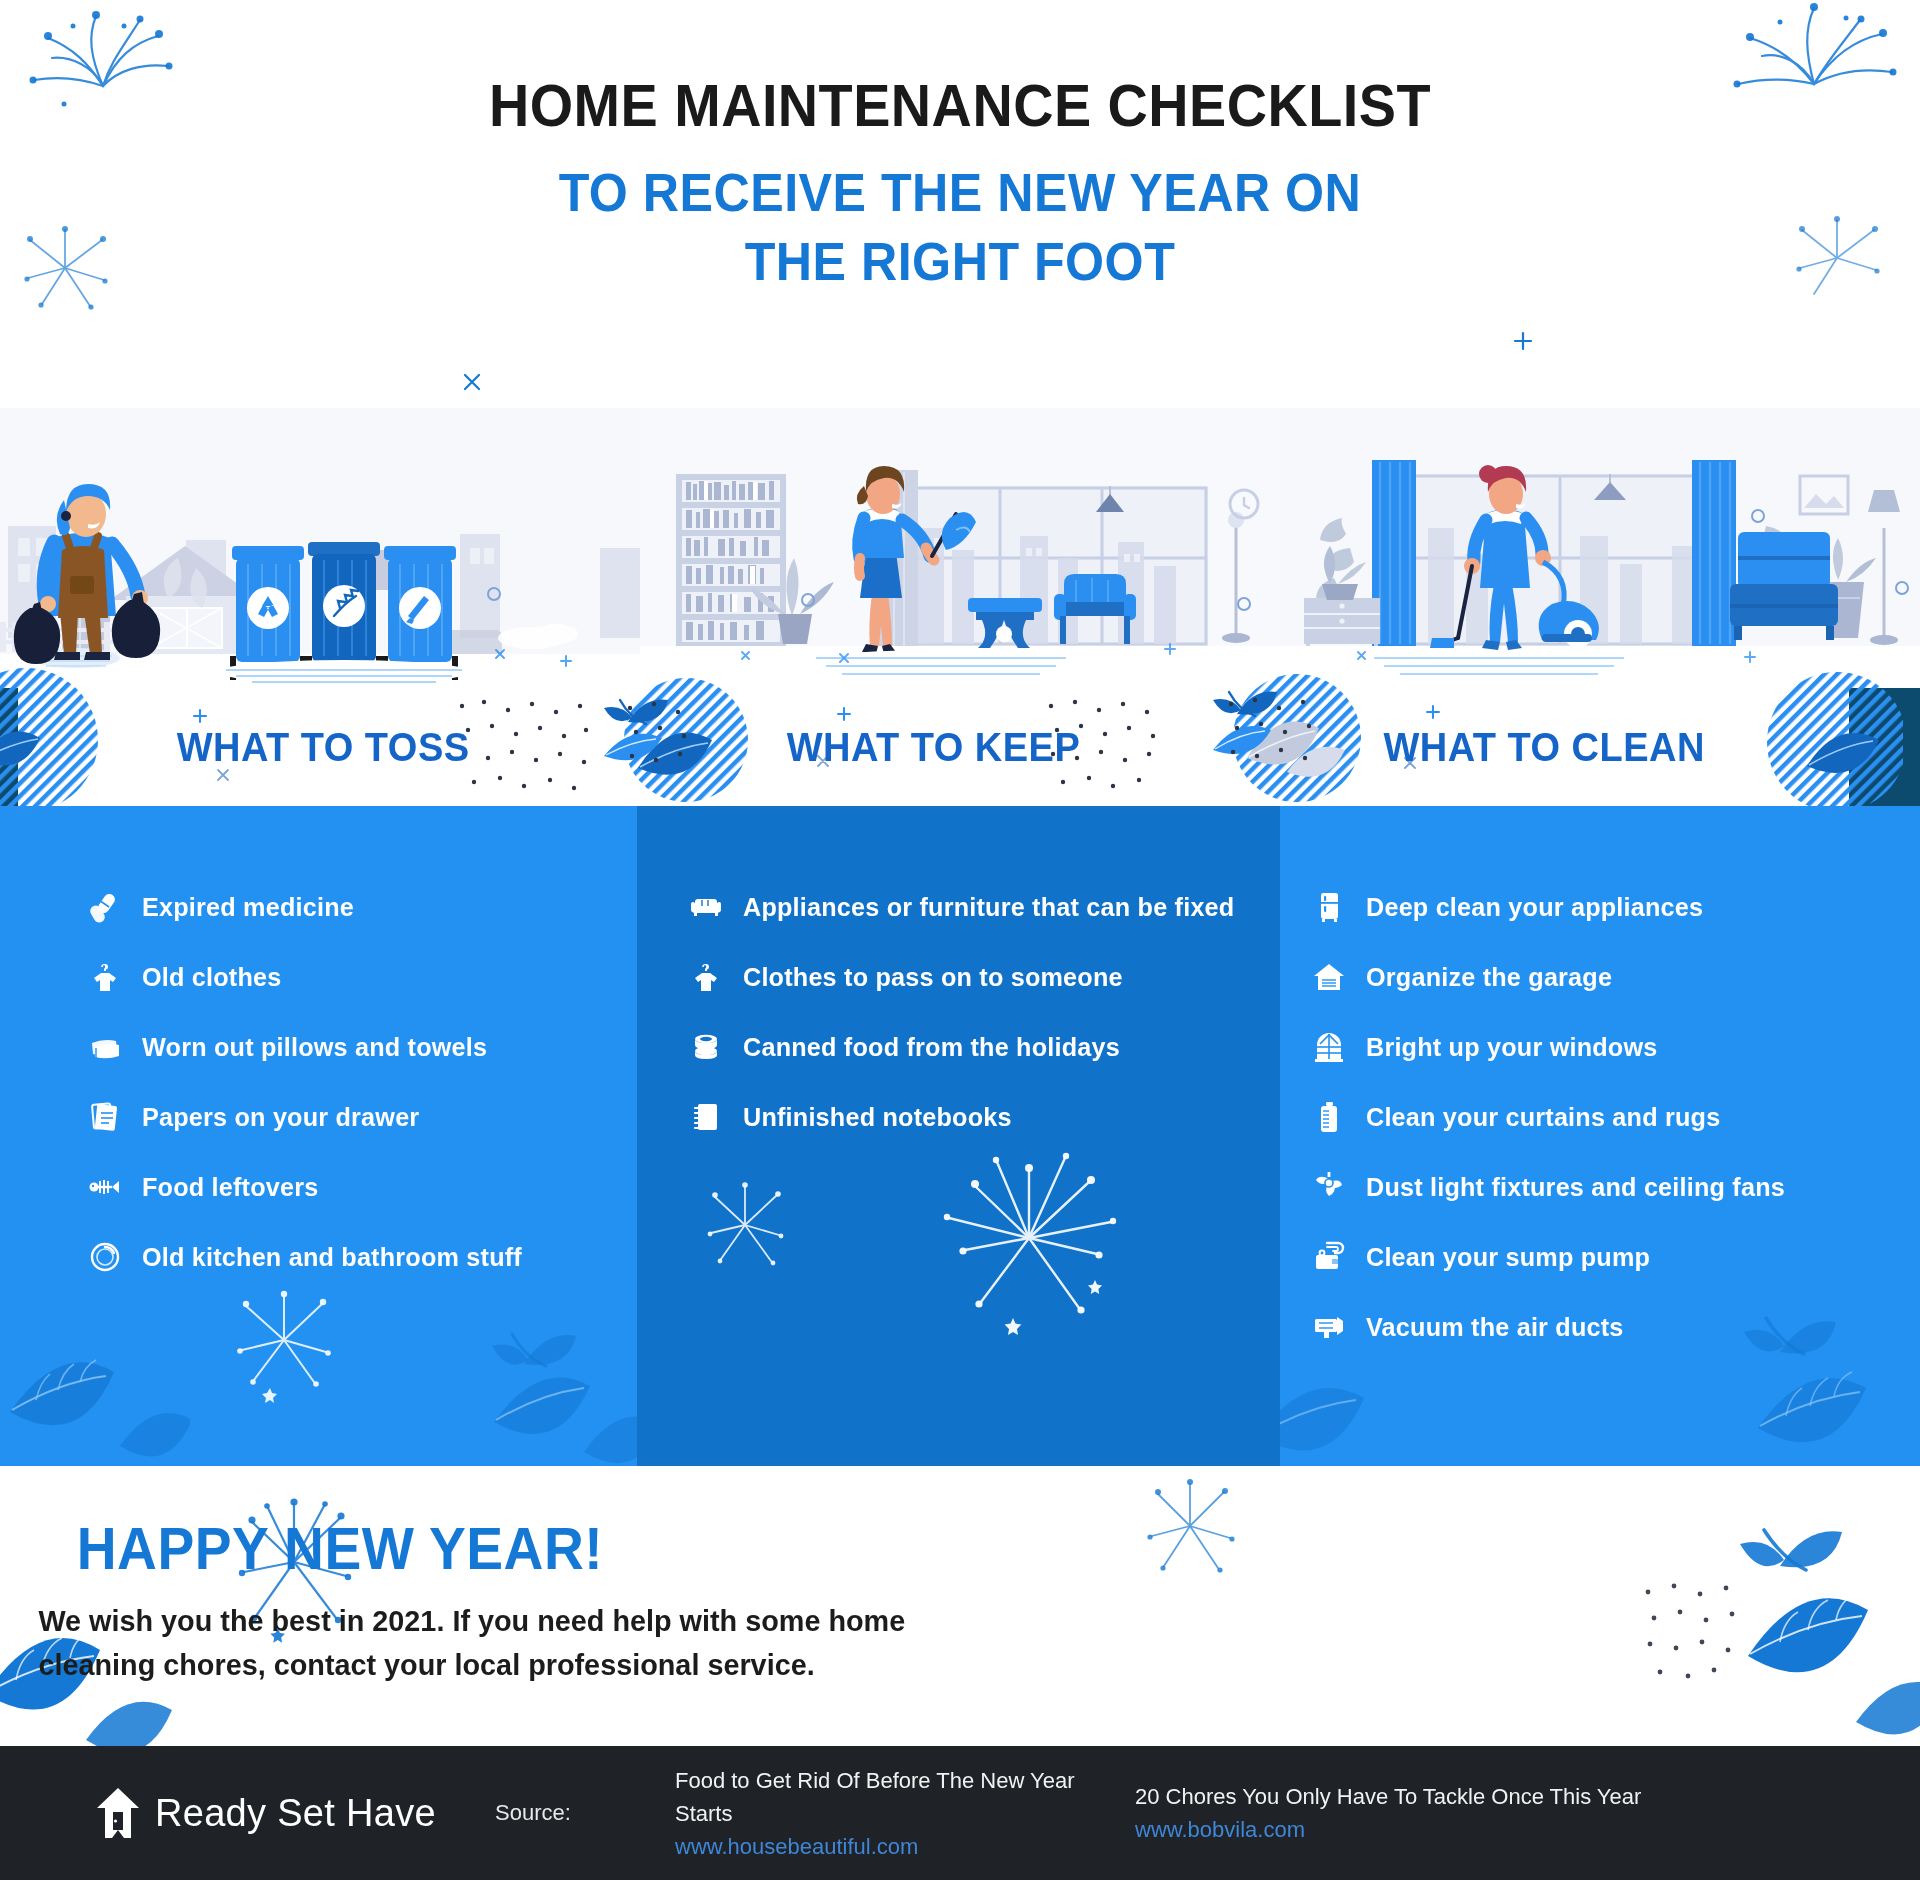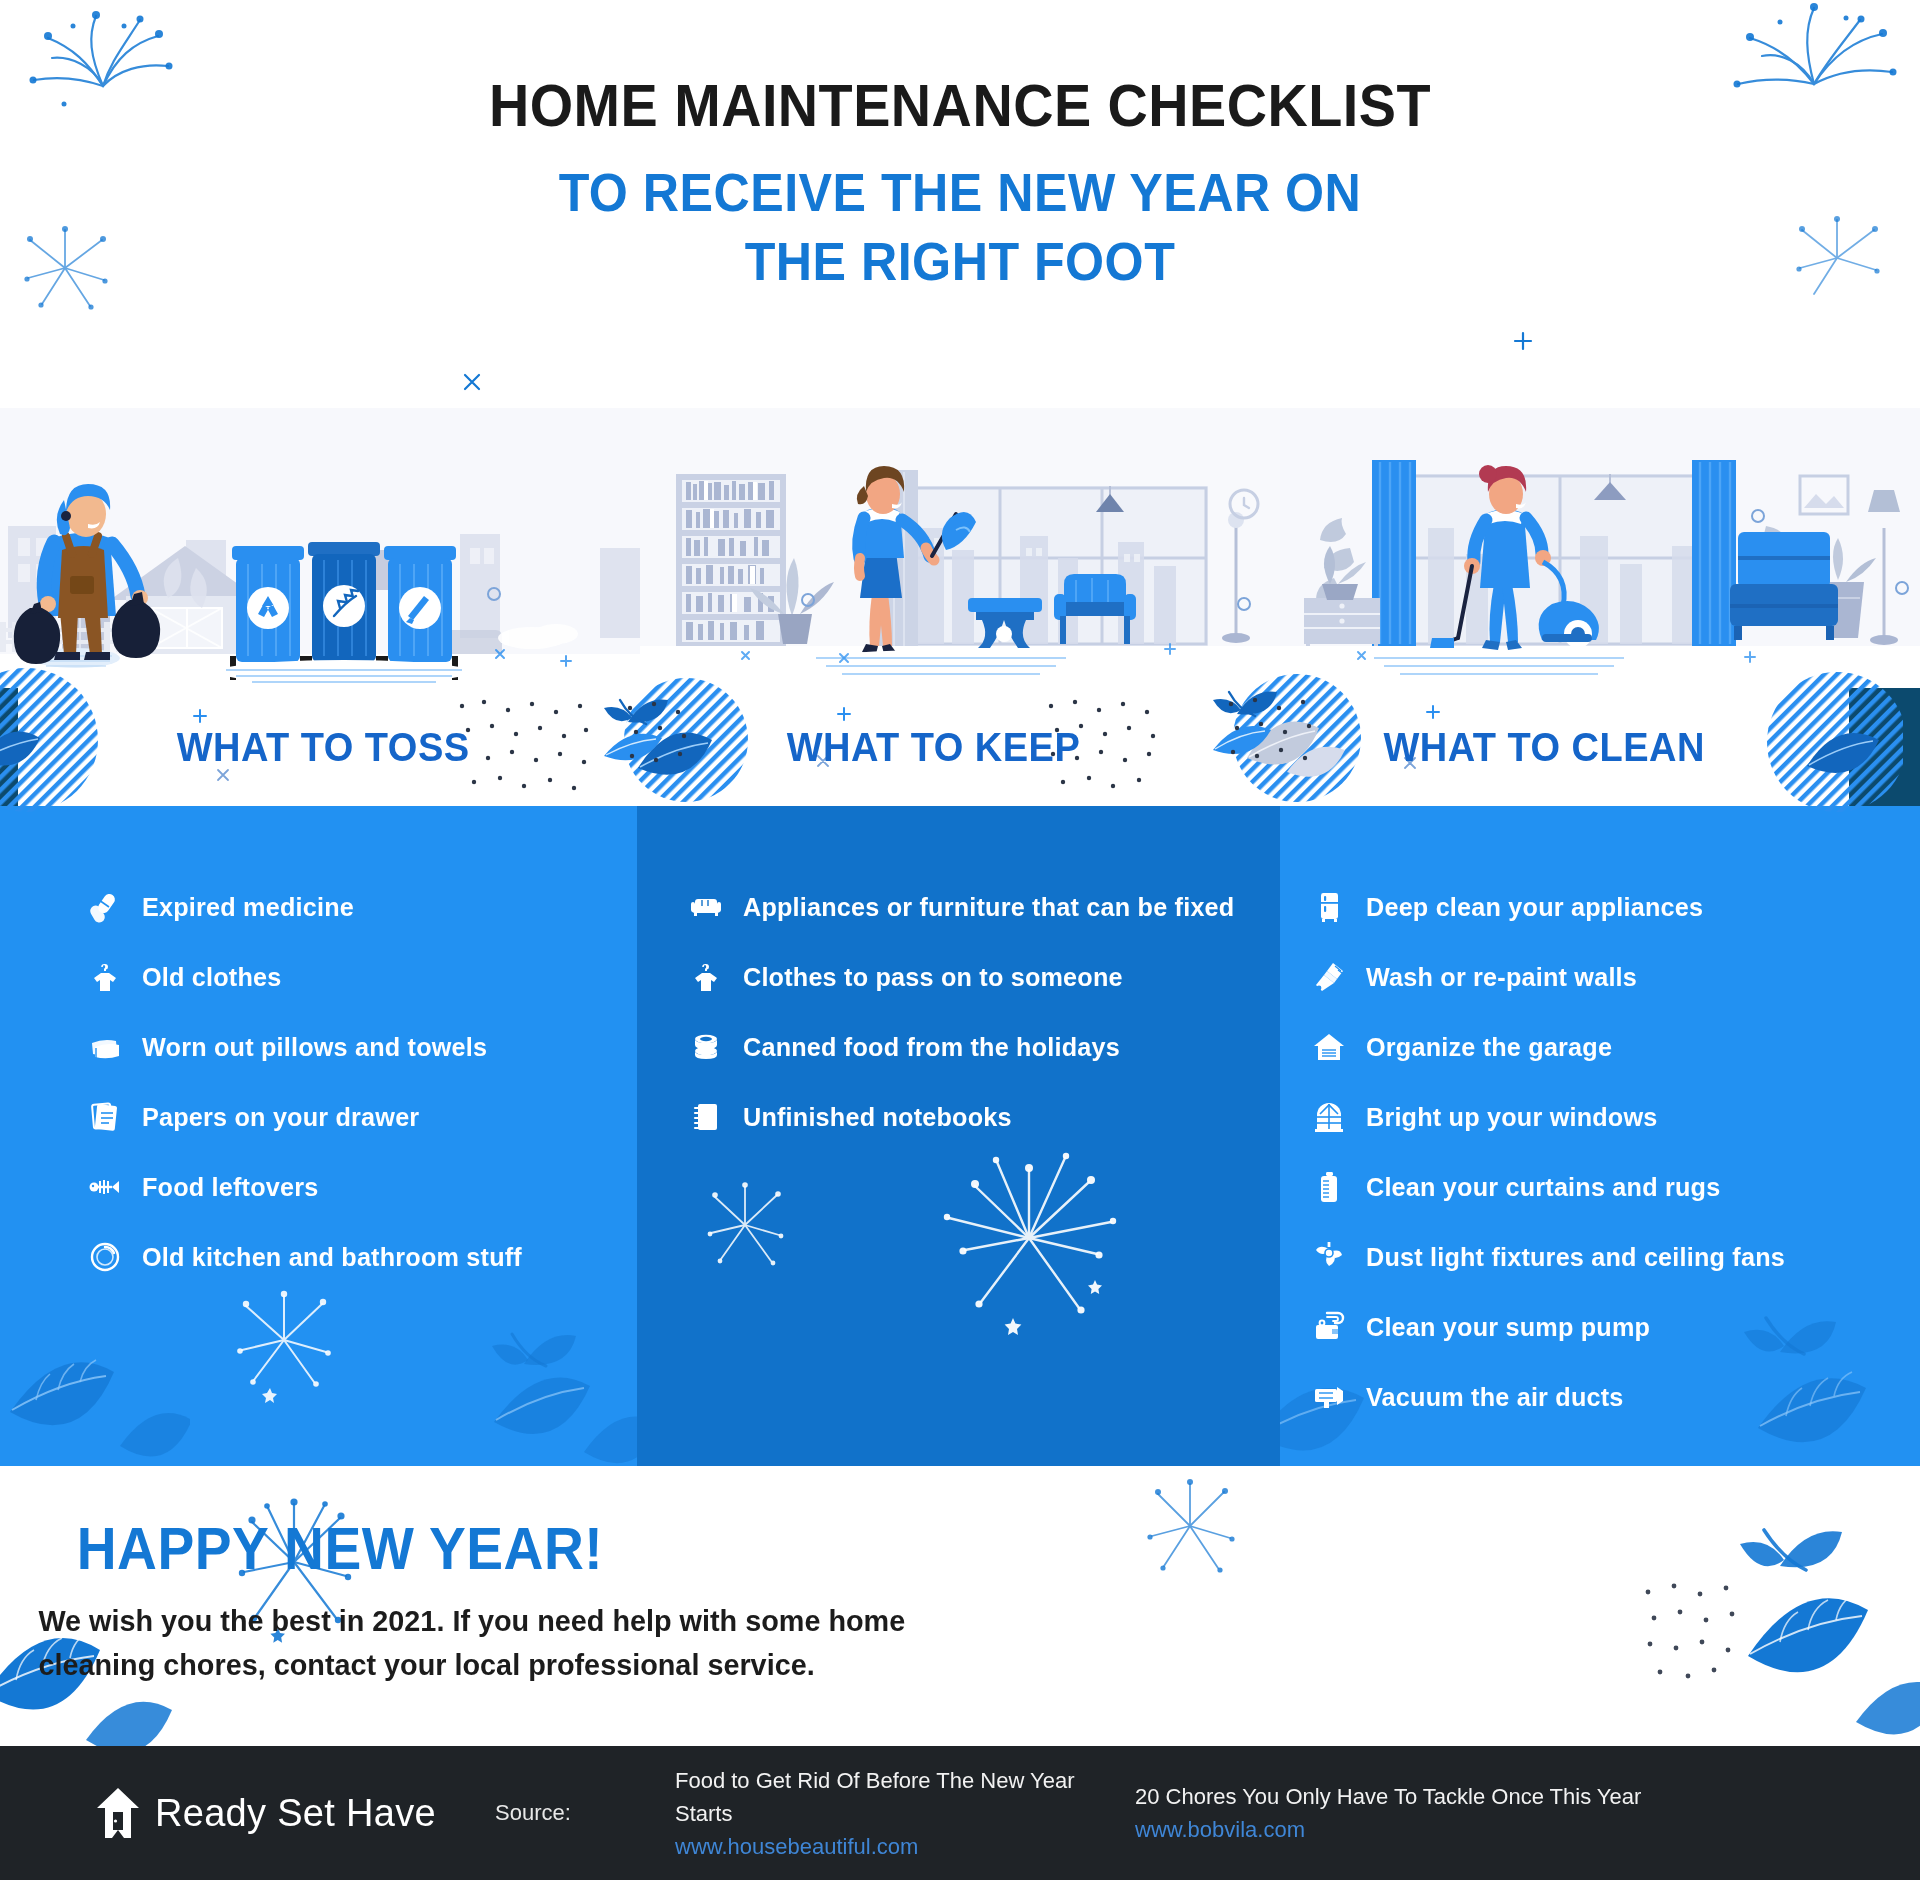--- a/index.html
+++ b/index.html
@@ -1314,37 +1314,20 @@
               <rect x="11" y="5" width="2.2" height="5" rx="1" fill="#2291f2"></rect>
               <rect x="11" y="15" width="2.2" height="6" rx="1" fill="#2291f2"></rect>
               <rect x="9" y="28" width="3" height="3"></rect>
                   <rect x="21" y="28" width="3" height="3"></rect>
             </g>
               </svg>
           </span>
           <span class="item-label">Deep clean your appliances</span>
         </div>
 
-        <div class="item">
-          <span class="item-icon">
-            <svg viewBox="0 0 32 32">
-                <g fill="#fff">
-              <path d="M20 2 l10 8 -6 8 -10 -8z"></path>
-              <path d="M14 10 l10 8 -3 4 -10 -8z" opacity="0.95"></path>
-              <path d="M11 14 l10 8 -12 8 -6 -6z"></path>
-              <circle cx="6" cy="27" r="2.4" fill="#2291f2"></circle>
-              <g stroke="#2291f2" stroke-width="1.2">
-                    <path d="M22 5 l6 5"></path>
-                    <path d="M25 9 l4 3"></path>
-                  </g>
-            </g>
-              </svg>
-          </span>
-          <span class="item-label">Wash or re-paint walls</span>
-        </div>
 
         <div class="item">
           <span class="item-icon">
             <svg viewBox="0 0 32 32">
                 <g fill="#fff">
               <path d="M16 3 L31 15 H1z"></path>
               <rect x="5" y="15" width="22" height="14"></rect>
               <g stroke="#2291f2" stroke-width="1.4">
                     <path d="M9 19 h14"></path>
                     <path d="M9 22 h14"></path>

